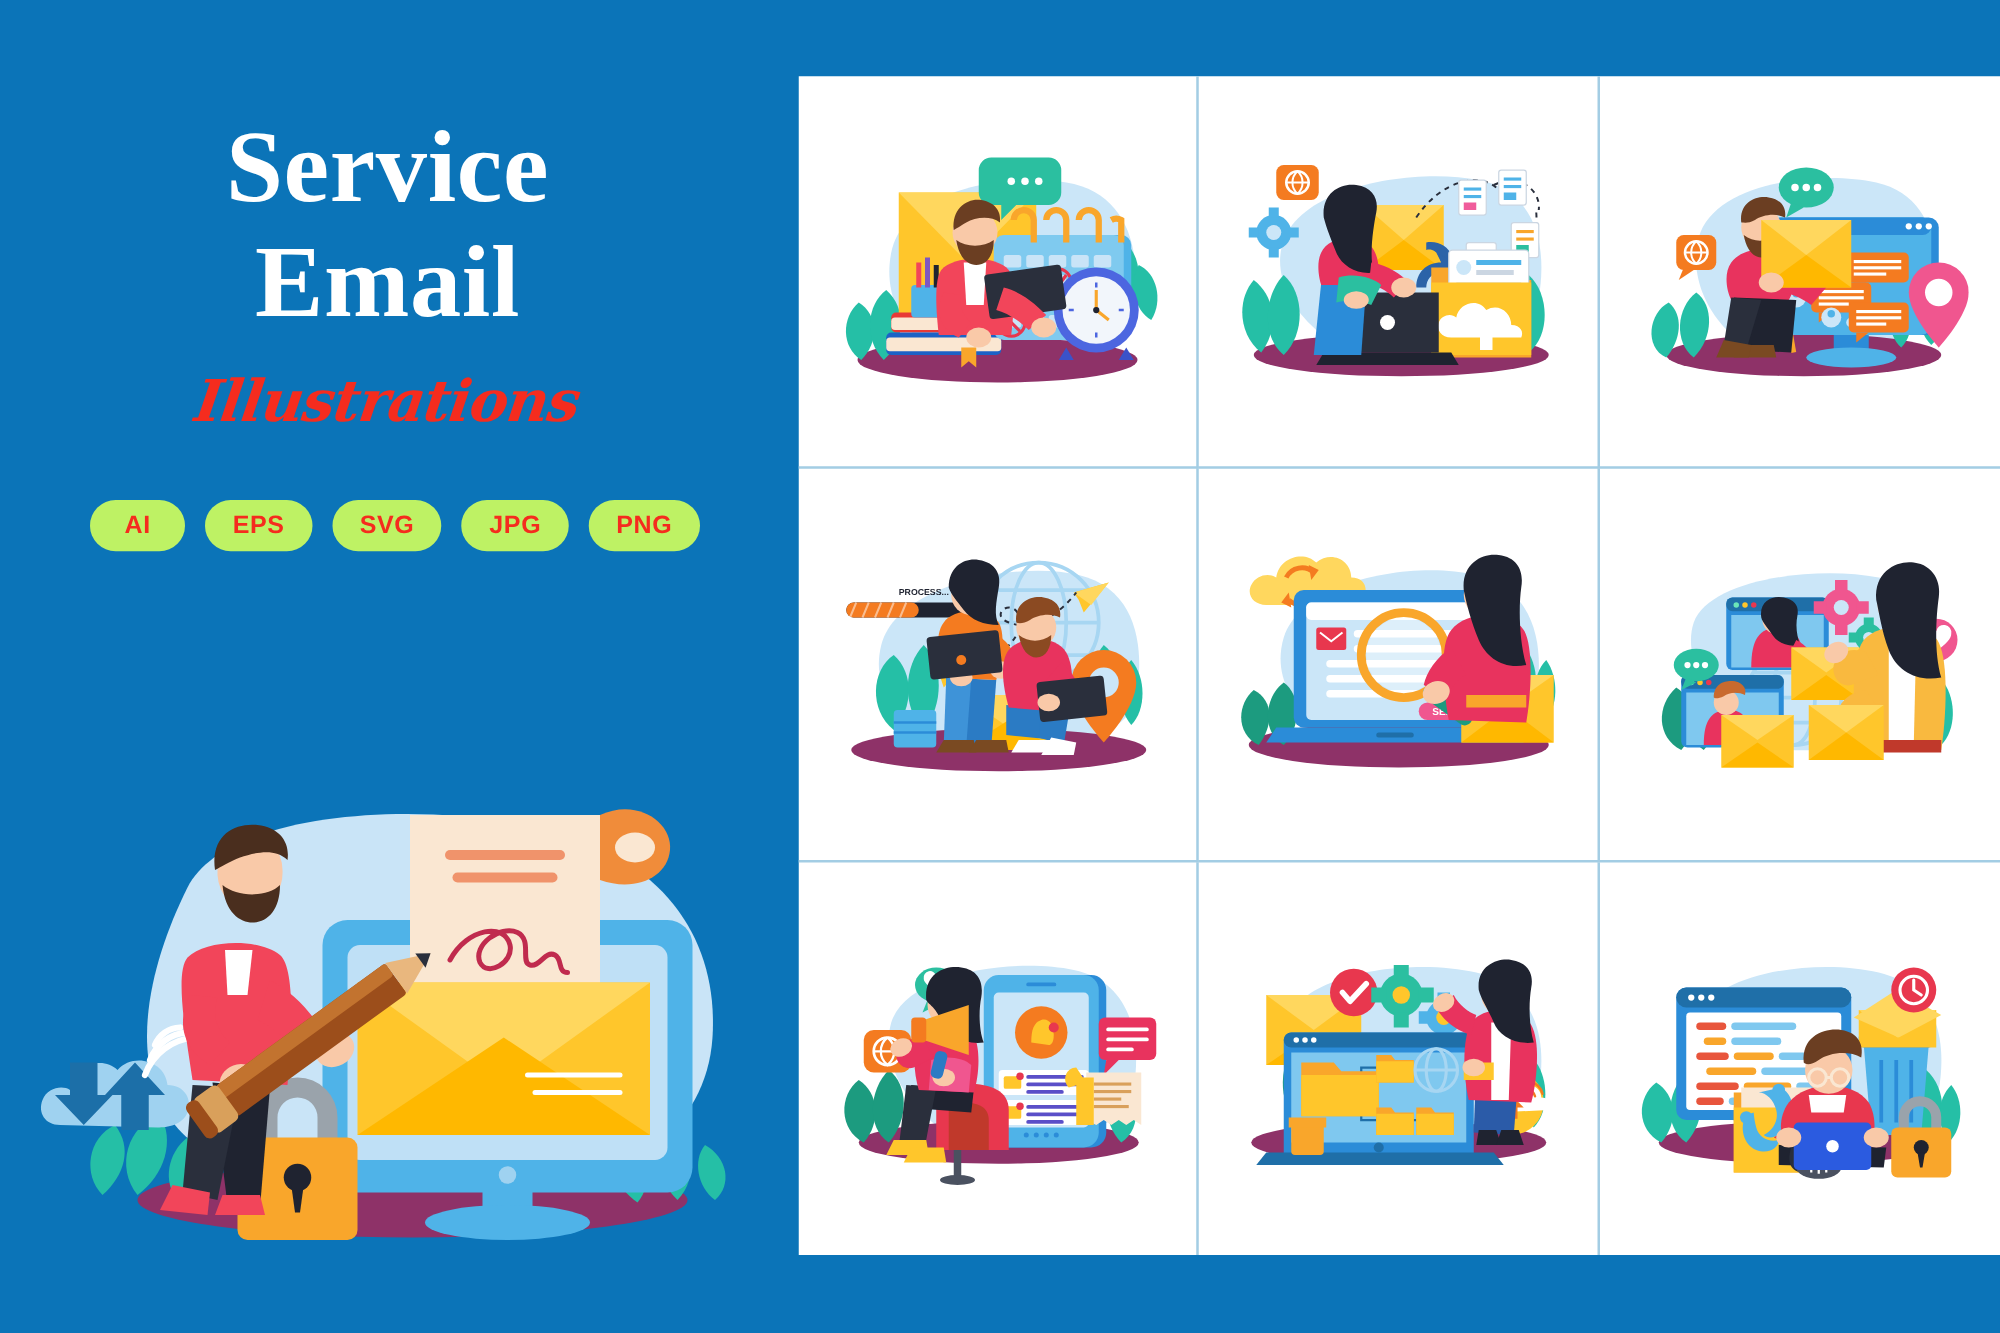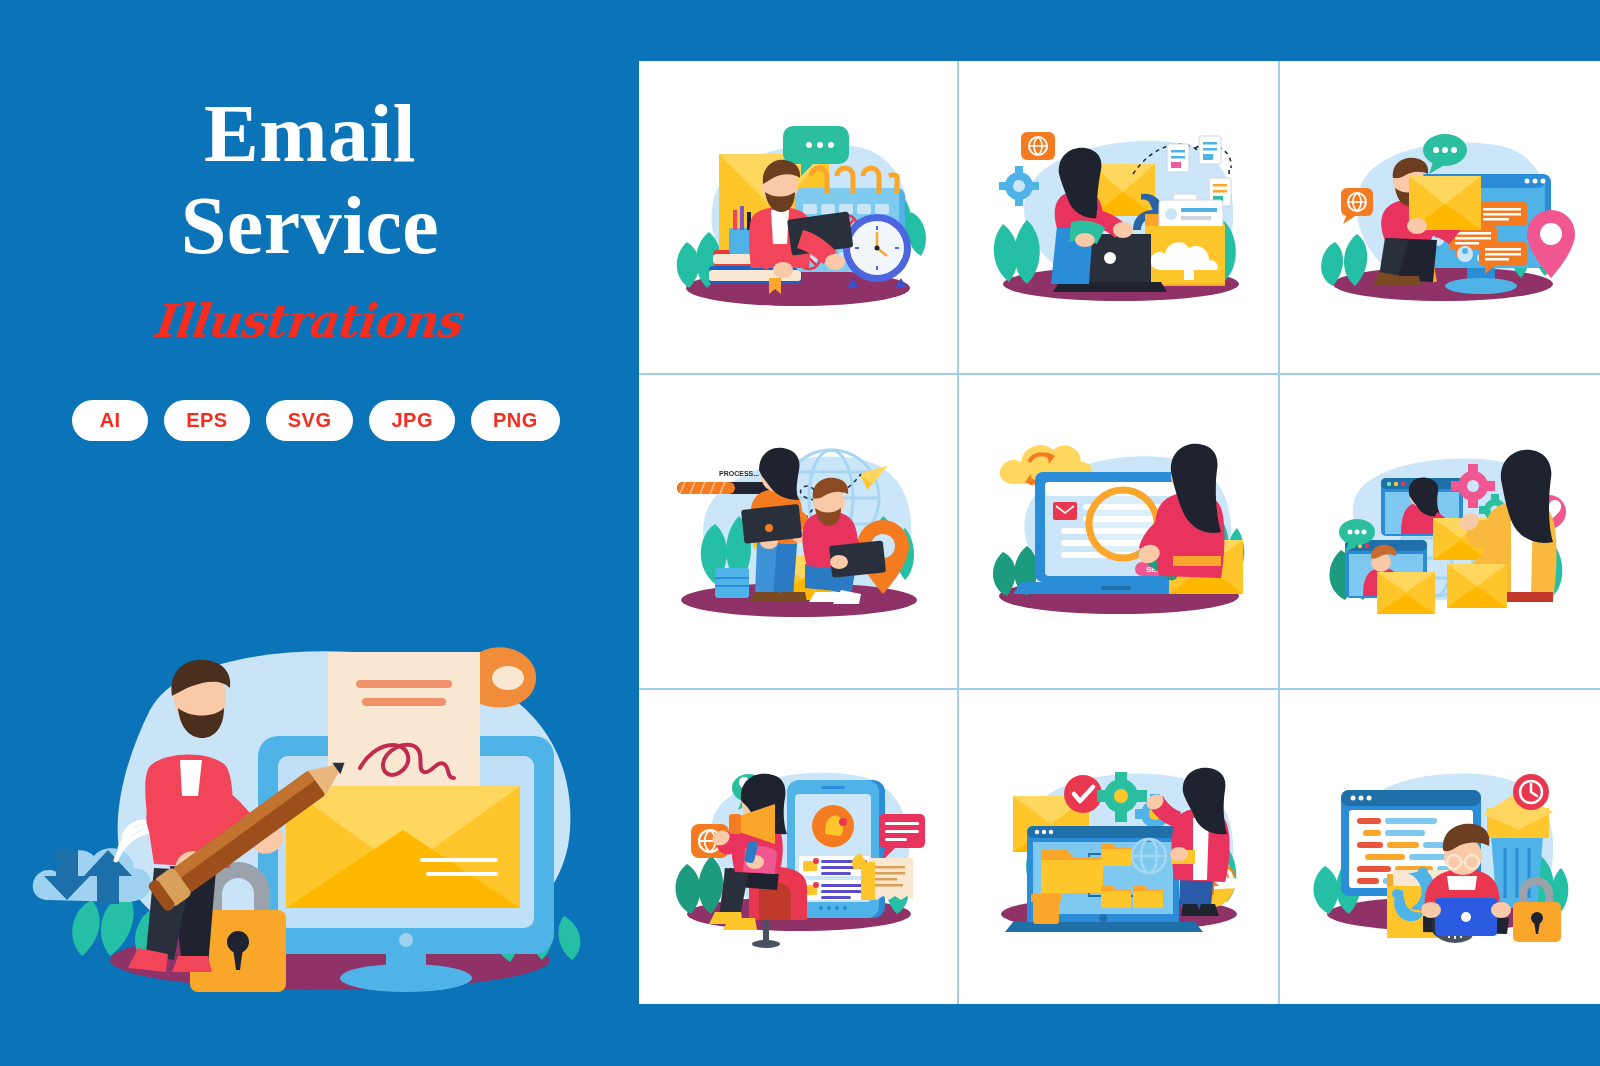--- a/index.html
+++ b/index.html
@@ -29,21 +29,21 @@
     font-style:italic;
     font-weight:700;
     font-size:46px;
     color:#F52C1E;
     transform:skewX(-8deg);
     letter-spacing:-1px;
   }
 
   .badges { position:absolute; left:0; top:400px; width:620px; display:flex; justify-content:center; gap:16px; padding-left:12px;}
   .badge {
-    background:#ffffff;
+    background:#bef264;
     color:#F52C1E;
     font-size:20px;
     font-weight:700;
     border-radius:22px;
     padding:9px 22px;
     min-width:76px;
     text-align:center;
     letter-spacing:0.5px;
   }
 
@@ -73,22 +73,22 @@
   .cell svg { display:block; }
 </style>
 </head>
 <body>
 
 <div class="page">
 
   <div class="left-panel">
 
     <div class="title-block">
+      <div class="title-line">Service</div>
       <div class="title-line">Email</div>
-      <div class="title-line">Service</div>
       <div class="subtitle">Illustrations</div>
     </div>
 
     <div class="badges">
       <div class="badge">AI</div>
       <div class="badge">EPS</div>
       <div class="badge">SVG</div>
       <div class="badge">JPG</div>
       <div class="badge">PNG</div>
     </div>

